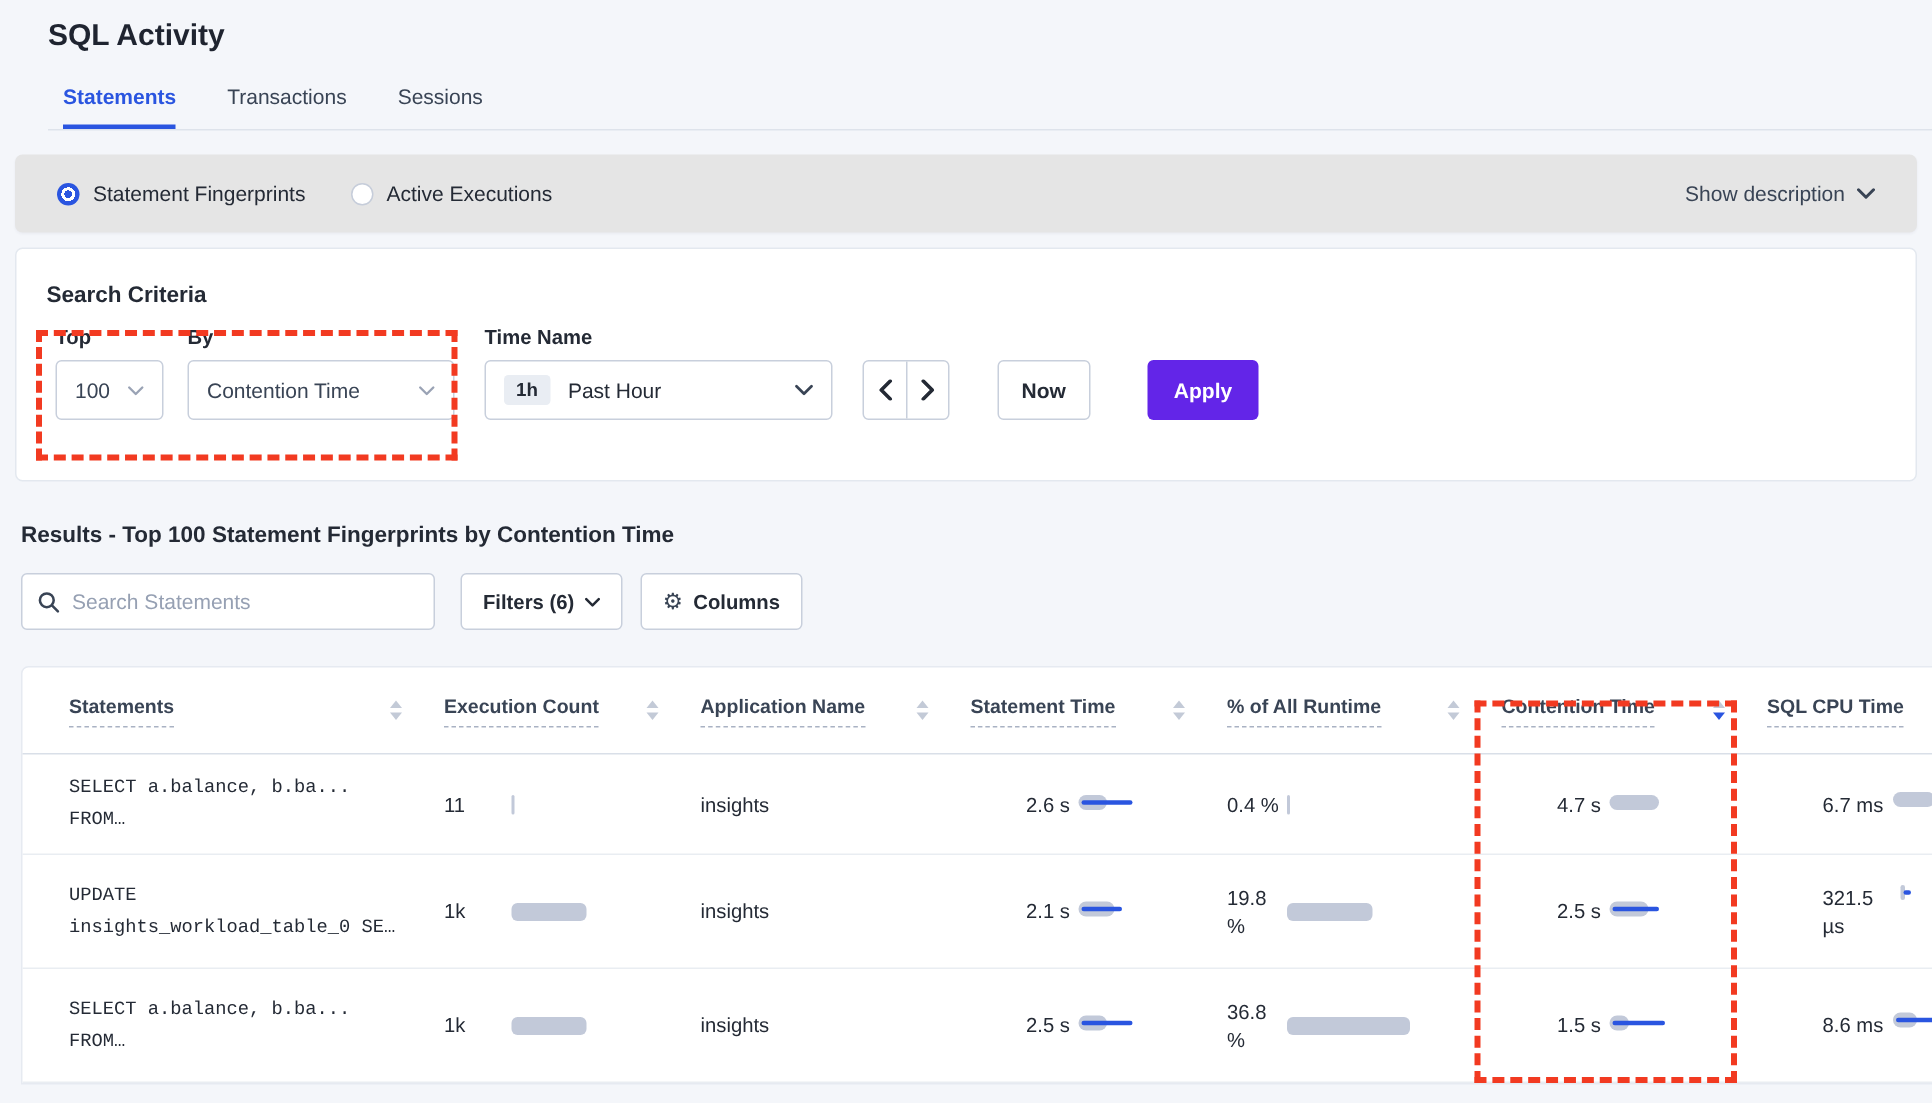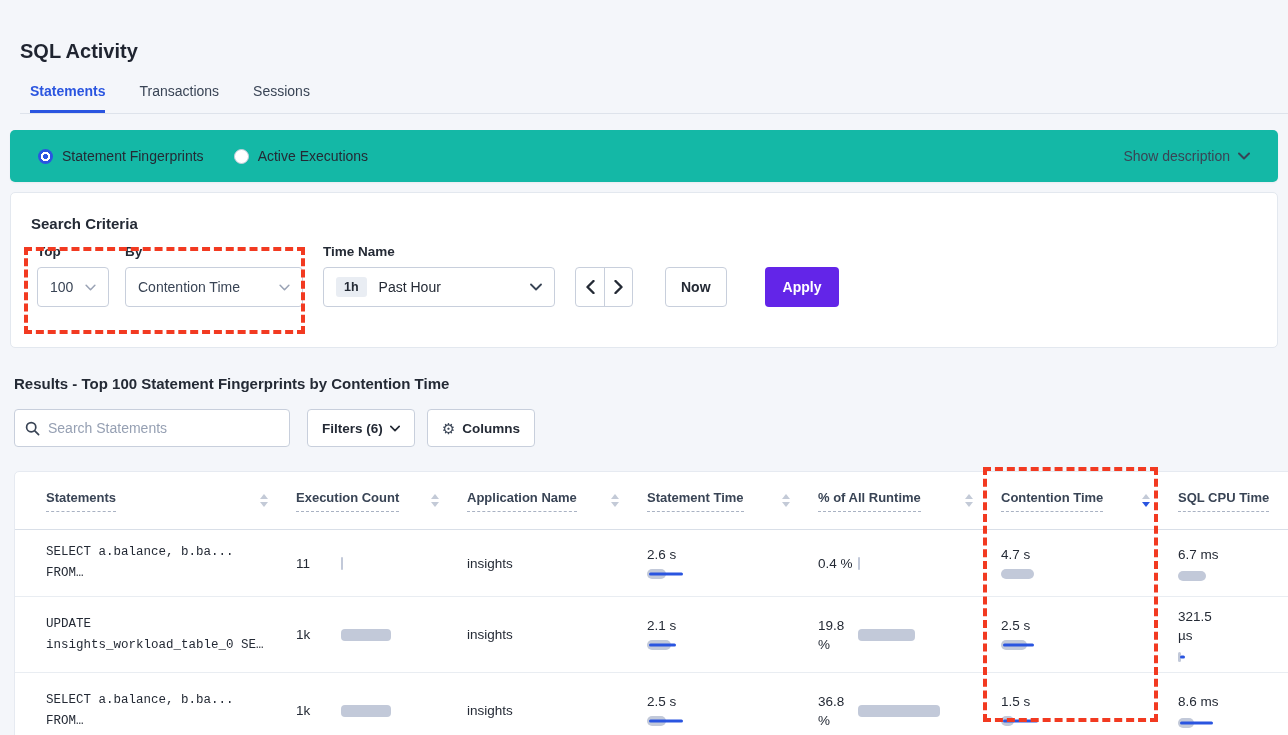--- a/index.html
+++ b/index.html
@@ -4,28 +4,28 @@
 <style>
   * { margin:0; padding:0; box-sizing:border-box; }
   html,body { width:1288px; height:735px; overflow:hidden; }
   body {
     position:relative;
     background:#f4f6fa;
     font-family:"Liberation Sans", sans-serif;
     color:#242a35;
   }
   
-  .page-header { padding:13px 0 0 20px;margin-top:27px; }
+  .page-header { padding:13px 0 0 32px; }
   .page-title { font-size:20px; font-weight:700; color:#1f2430; }
   .tabs { display:flex; gap:34px; margin-top:20px; padding-left:10px; border-bottom:1px solid #dee3eb; }
   .tab { font-size:14px; color:#394455; padding-bottom:11px; cursor:pointer; border-bottom:3px solid transparent; }
   .tab.active { color:#2a55e0; font-weight:700; border-bottom-color:#2a55e0; }
   
   .toggle-bar {
-    margin:16px 10px 0 10px; height:52px; background:#14b8a6; border-radius:5px;
+    margin:16px 10px 0 10px; height:52px; background:#e5e5e5; border-radius:5px;
     display:flex; align-items:center; padding:0 28px 0 28px;
     box-shadow:0 1px 2px rgba(32,45,70,.05);
   }
   .radio-opt { display:flex; align-items:center; gap:9px; margin-right:30px; cursor:pointer; }
   .radio-dot {
     width:15px; height:15px; border-radius:50%;
     background:radial-gradient(circle at center, #2a55e0 0 2.6px, #ffffff 2.6px 4.6px, #2a55e0 4.6px 100%);
   }
   .radio-ring { width:15px; height:15px; border-radius:50%; border:1px solid #c6cdda; background:#fff; }
   .radio-label { font-size:14px; color:#242a35; }
@@ -102,21 +102,21 @@
   .trow { border-bottom:1px solid #e9edf2; align-items:center; cursor:pointer; }
   .trow.r1 { height:67px; } .trow.r2 { height:76px; } .trow.r3 { height:76px; }
   .td { display:flex; align-items:center; }
   .td-stmt { padding-left:31px; }
   .sql { font-family:"Liberation Mono","DejaVu Sans Mono",monospace; font-size:12.5px; line-height:21px; color:#242a35; white-space:nowrap; }
   .val { font-size:13.5px; color:#242a35; }
   .valbox-exec { width:45px; }
   .valbox-pct { width:40px; line-height:19px; }
   .valbox-cpu { max-width:46px; line-height:19px; }
   .hbar { position:relative; display:flex; align-items:center; }
-  .vcell { display:flex; flex-direction:column; gap:6px; }
+  .vcell { display:flex; flex-direction:row; gap:6px;margin-left:37px; }
   .vbar { position:relative; height:12px; display:flex; align-items:center; }
   .bar-mean { background:#c2c9d9; height:10px; border-radius:5px; }
   .hbar .bar-mean { height:12px; border-radius:4px; }
   .bar-dev { position:absolute; left:2px; top:50%; transform:translateY(-50%); height:3px; border-radius:2px; background:#2a55e0; }
   
   .hl-rect { position:absolute; border:4px dashed #f23a21; z-index:20; pointer-events:none; }
   .hl-topby { left:23px; top:226px; width:281px; height:87px; }
   .hl-contention { left:983px; top:467px; width:175px; height:255px; }
   .chev-svg { display:block; }
 </style>

